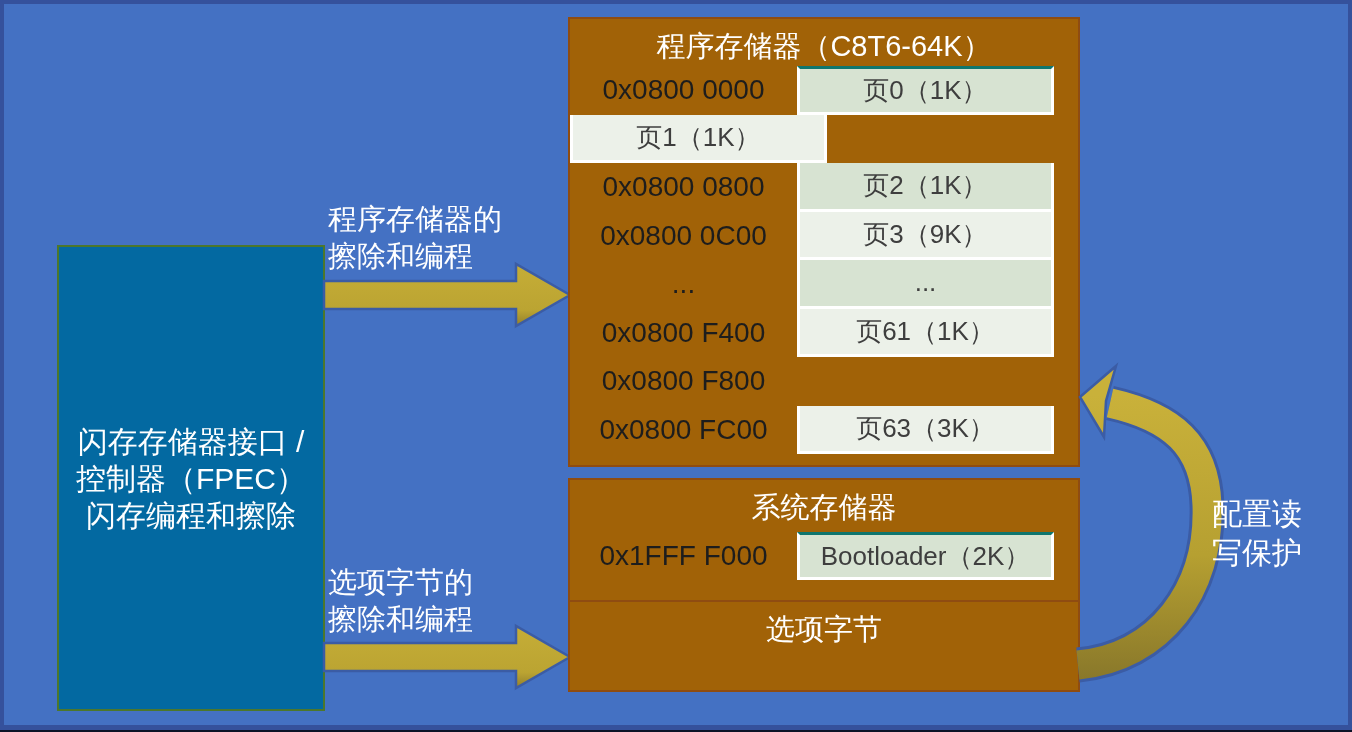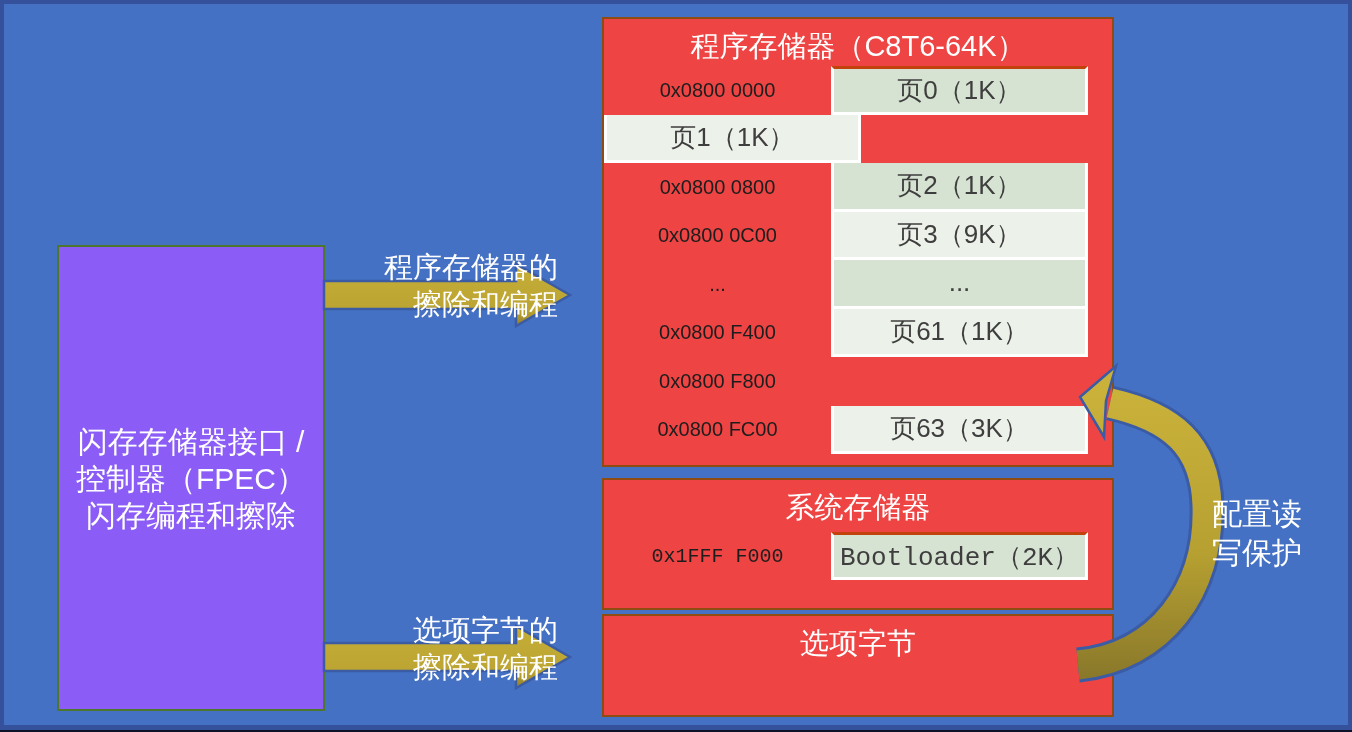--- a/index.html
+++ b/index.html
@@ -9,62 +9,62 @@
     background:#35519c;
     overflow:hidden;
     font-family:"Liberation Sans","DejaVu Sans",sans-serif;
   }
   .bg{position:absolute;left:4px;top:4px;right:4px;bottom:7px;background:#4471c3;}
   .bottomline{position:absolute;left:0;right:0;bottom:0;height:2px;background:#0c1326;}
 
   
   .fpec{
     position:absolute;left:57px;top:245px;width:268px;height:466px;
-    background:#8b5cf6;border:2px solid #4c772c;box-sizing:border-box;
+    background:#0369a1;border:2px solid #4c772c;box-sizing:border-box;
     display:flex;flex-direction:column;align-items:center;justify-content:center;
     color:#ffffff;font-size:30px;line-height:37px;text-align:center;
   }
 
   
   .membox{
-    position:absolute;left:602px;width:512px;
-    background:#ef4444;border:2px solid #8f4c11;box-sizing:border-box;
+    position:absolute;left:568px;width:512px;
+    background:#a16207;border:2px solid #8f4c11;box-sizing:border-box;
   }
   .membox.program{top:17px;height:450px;}
   .membox.system{top:478px;height:132px;}
-  .membox.option{top:600px;height:103px;margin-top:14px;}
+  .membox.option{top:600px;height:92px;}
   .boxtitle{
     color:#ffffff;font-size:29px;text-align:center;margin-top:8px;
     white-space:nowrap;
   }
   .rows{position:absolute;left:0;top:47px;width:100%;}
   .prow{display:flex;height:48.5px;}
   .addr{
     width:227px;display:flex;align-items:center;justify-content:center;
-    color:#1d1d1d;font-size:20px;white-space:nowrap;
+    color:#1d1d1d;font-size:28px;white-space:nowrap;
   }
   .cell{
     width:257px;box-sizing:border-box;
     border:3px solid #ffffff;border-top:0;
     display:flex;align-items:center;justify-content:center;
     color:#3e3e3e;font-size:26px;white-space:nowrap;
   }
-  .prow:first-child .cell{border-top:3px solid #c2410c;}
+  .prow:first-child .cell{border-top:3px solid #0f766e;}
   .prow:nth-child(odd) .cell{background:#d7e3d2;}
   .prow:nth-child(even) .cell{background:#ecf1e9;}
   .singlerow{position:absolute;left:0;width:100%;}
   .singlerow .prow{height:48px;}
   .singlerow .cell{border-top:3px solid #ffffff;background:#d7e3d2;}
-  .membox.system .singlerow{top:52px;font-family:Liberation Mono, monospace;}
+  .membox.system .singlerow{top:52px;}
   .membox.option .singlerow{top:48px;}
 
   
   .alabel{
     position:absolute;color:#ffffff;font-size:29px;line-height:37px;
-    text-align:right;width:230px;margin-top:48px;
+    text-align:left;width:230px;
   }
   .alabel.top{left:328px;top:201px;}
   .alabel.bottom{left:328px;top:564px;}
   .plabel{
     position:absolute;left:1212px;top:494px;width:120px;
     color:#ffffff;font-size:30px;line-height:39px;
   }
   svg{position:absolute;display:block;}
   .arrow-top{left:322px;top:260px;}
   .arrow-bottom{left:322px;top:622px;}

